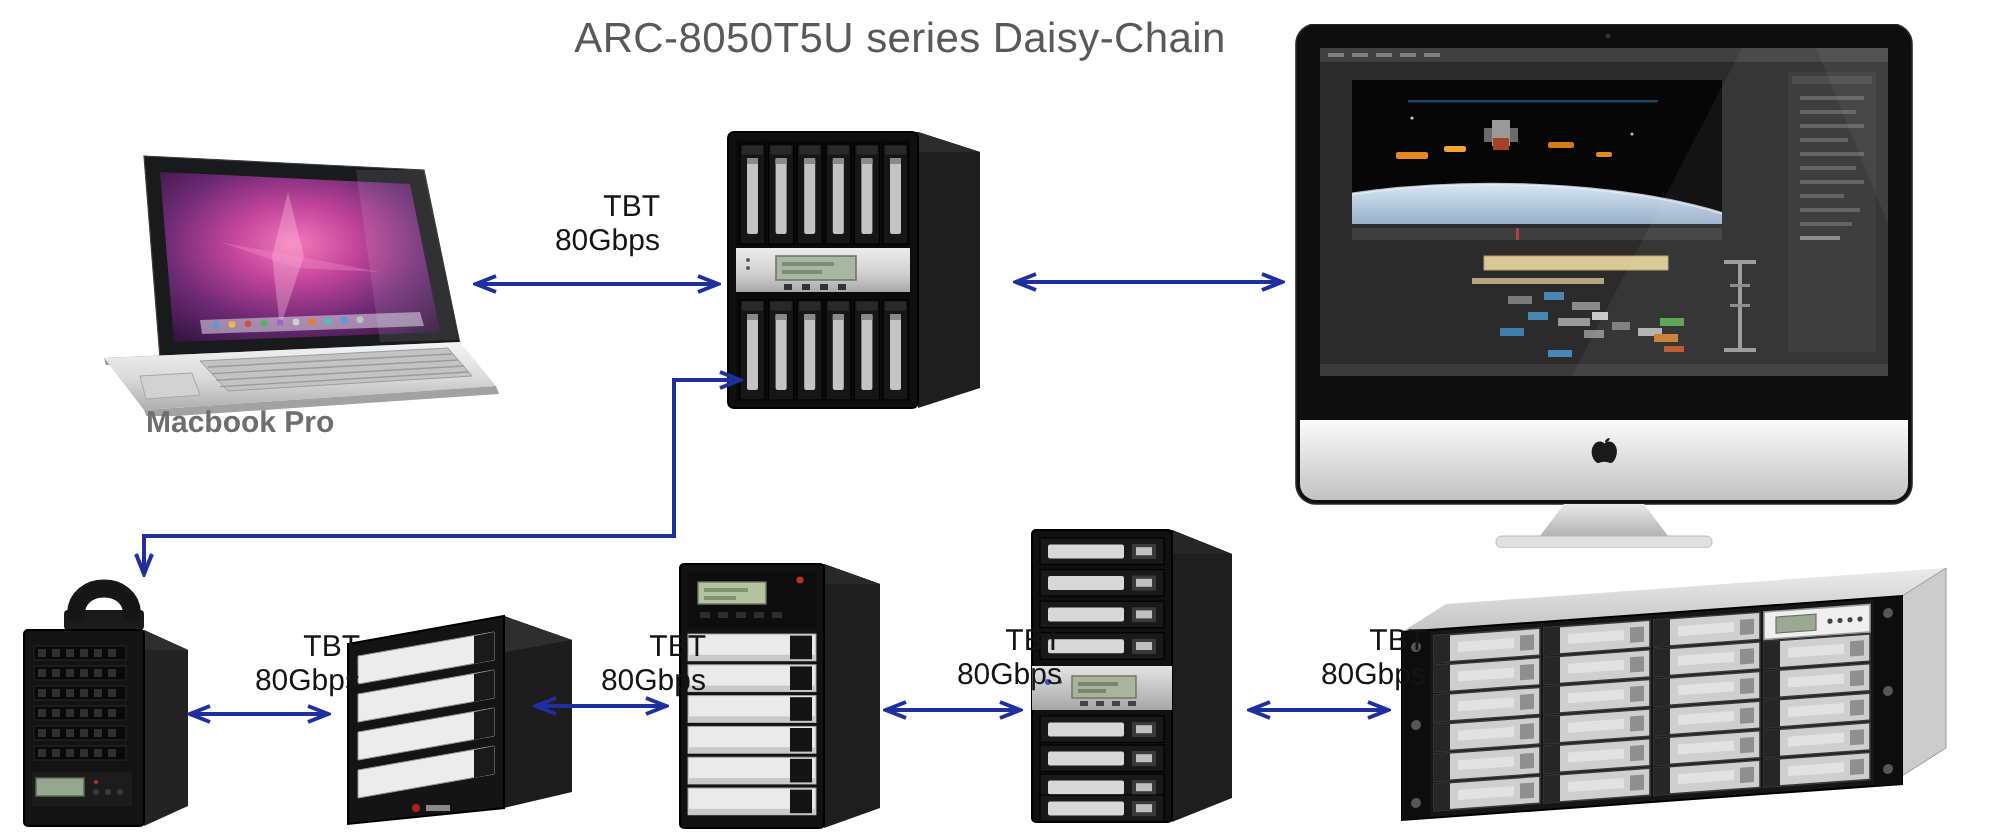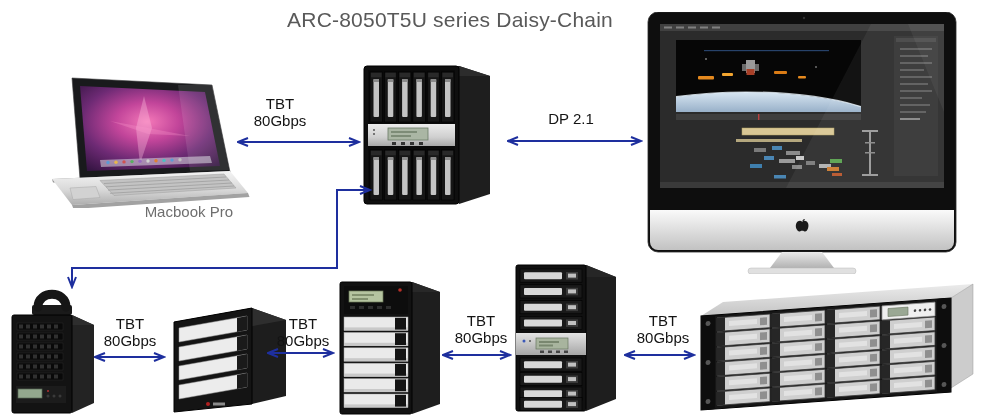--- a/index.html
+++ b/index.html
@@ -12,28 +12,28 @@
   #canvas{
     position:relative;width:1000px;height:420px;background:#ffffff;
     overflow:hidden;font-family:"Liberation Sans",sans-serif;
   }
   .abs{position:absolute;}
   #title{
     left:100px;top:8px;width:700px;text-align:center;
     font-size:21px;font-weight:400;color:var(--title-gray);letter-spacing:.2px;
   }
   .dev-label{
-    color:var(--device-label-gray);text-align:right;font-weight:400;
+    color:var(--device-label-gray);text-align:left;font-weight:700;
   }
   #macbook-label{left:73px;top:203px;width:160px;font-size:15px;}
   #main-tower-label{left:348px;top:211px;width:160px;font-size:14px;}
   .link-label{
     color:var(--link-label-black);text-align:center;font-size:15px;line-height:1.14;font-weight:400;
   }
-  .link-label span{display:block;}
+  .link-label span{display:block;text-align:right;}
   #lbl-mac-tower{left:230px;top:95px;width:100px;}
   #lbl-dp{left:521px;top:110px;width:100px;}
   #lbl-tower-chain{left:123px;top:241px;width:160px;font-size:16px;}
   #lbl-chain1{left:80px;top:315px;width:100px;}
   #lbl-chain2{left:253px;top:315px;width:100px;}
   #lbl-chain3{left:431px;top:312px;width:100px;}
   #lbl-chain4{left:613px;top:312px;width:100px;}
   #arrows{left:0;top:0;pointer-events:none;}
   svg{display:block;}
 </style>
@@ -445,23 +445,20 @@
     <path d="M95,357 H164" stroke="#1e2f9e" stroke-width="2" fill="none" marker-start="url(#arr)" marker-end="url(#arr)"></path>
     <path d="M268,353 H333" stroke="#1e2f9e" stroke-width="2" fill="none" marker-start="url(#arr)" marker-end="url(#arr)"></path>
     <path d="M443,355 H510" stroke="#1e2f9e" stroke-width="2" fill="none" marker-start="url(#arr)" marker-end="url(#arr)"></path>
     <path d="M625,355 H694" stroke="#1e2f9e" stroke-width="2" fill="none" marker-start="url(#arr)" marker-end="url(#arr)"></path>
   </svg>
 
   <div id="lbl-mac-tower" class="abs link-label">
     <span>TBT</span>
     <span>80Gbps</span>
   </div>
-  <div id="lbl-dp" class="abs link-label">
-    <span>DP 2.1</span>
-  </div>
   <div id="lbl-chain1" class="abs link-label">
     <span>TBT</span>
     <span>80Gbps</span>
   </div>
   <div id="lbl-chain2" class="abs link-label">
     <span>TBT</span>
     <span>80Gbps</span>
   </div>
   <div id="lbl-chain3" class="abs link-label">
     <span>TBT</span>

